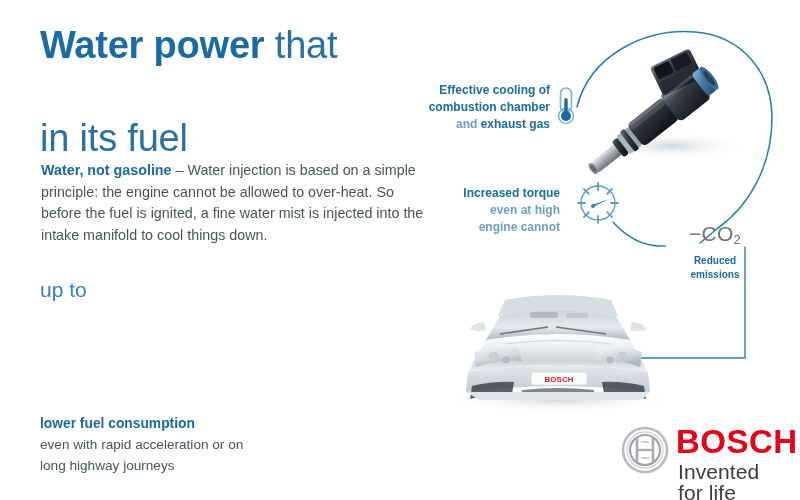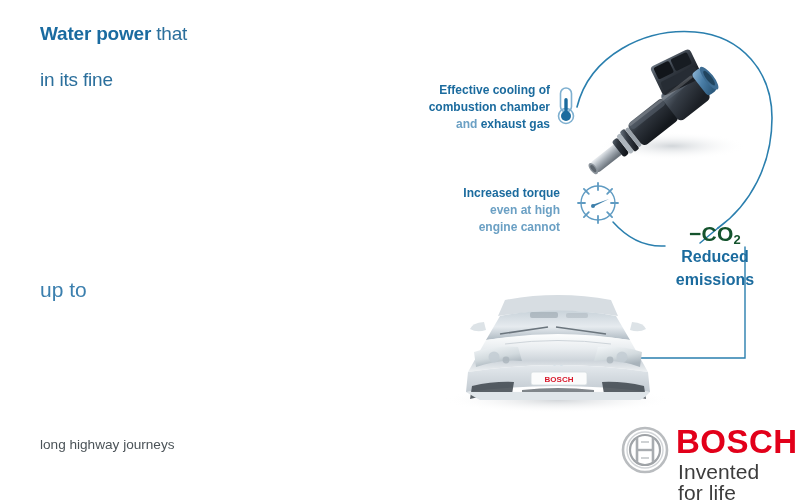--- a/index.html
+++ b/index.html
@@ -17,21 +17,21 @@
     background: #ffffff;
     overflow: hidden;
   }
 
   
   .headline {
     position: absolute;
     left: 40px;
     top: 22px;
     width: 380px;
-    font-size: 19px;
+    font-size: 38px;
     line-height: 1.22;
     color: #2b6f9c;
     font-weight: 400;
     letter-spacing: -0.2px;
   }
   .headline .hl-strong {
     font-weight: 700;
     color: #1a6ba0;
   }
 
@@ -112,35 +112,35 @@
 
   #callout-co2 {
     position: absolute;
     left: 660px;
     top: 222px;
     text-align: center;
     width: 110px;
   }
   .co2-title {
     font-size: 21px;
-    font-weight: 700;
-    color: #14532d;
+    font-weight: 400;
+    color: #737373;
     letter-spacing: 0.2px;
     white-space: nowrap;
   }
   .co2-title sub {
     font-size: 13px;
     vertical-align: baseline;
     position: relative;
     top: 3px;
     left: 0px;
   }
   .co2-sub {
-    margin-top: 0;
-    font-size: 16px;
+    margin-top: 8px;
+    font-size: 10px;
     line-height: 1.42;
     font-weight: 700;
     color: #1b6b9e;
   }
 
   
   .layer {
     position: absolute;
     left: 0; top: 0;
     width: 800px; height: 500px;
@@ -176,27 +176,31 @@
   }
 </style>
 </head>
 <body>
 
 <div id="infographic">
 
   <div class="headline">
     <span class="hl-strong">Water power</span><span> that</span><br>
     <br>
-    <span>in its fine</span>
-  </div>
-
+    <span>in its fuel</span>
+  </div>
+
+  <div class="body-copy">
+    <span class="lead">Water, not gasoline</span><span> – Water injection is based on a simple principle: the engine cannot be allowed to over-heat. So before the fuel is ignited, a fine water mist is injected into the intake manifold to cool things down.</span>
+  </div>
 
   <div class="stat-upto">up to</div>
   <div class="stat-caption">
-    <br>
+    <span class="cap-strong">lower fuel consumption</span>
+    <span>even with rapid acceleration or on</span><br>
     <span>long highway journeys</span>
   </div>
 
   <svg class="layer" viewBox="0 0 800 500">
 
     <path d="M 577 107 C 590 55 645 28 695 32 C 742 36 772 72 772 118
              C 772 165 750 205 718 228" fill="none" stroke="#2a7fae" stroke-width="1.6" stroke-linecap="round"></path>
 
     <path d="M 718 228 L 700 243" fill="none" stroke="#2a7fae" stroke-width="1.5" stroke-linecap="round"></path>
 

